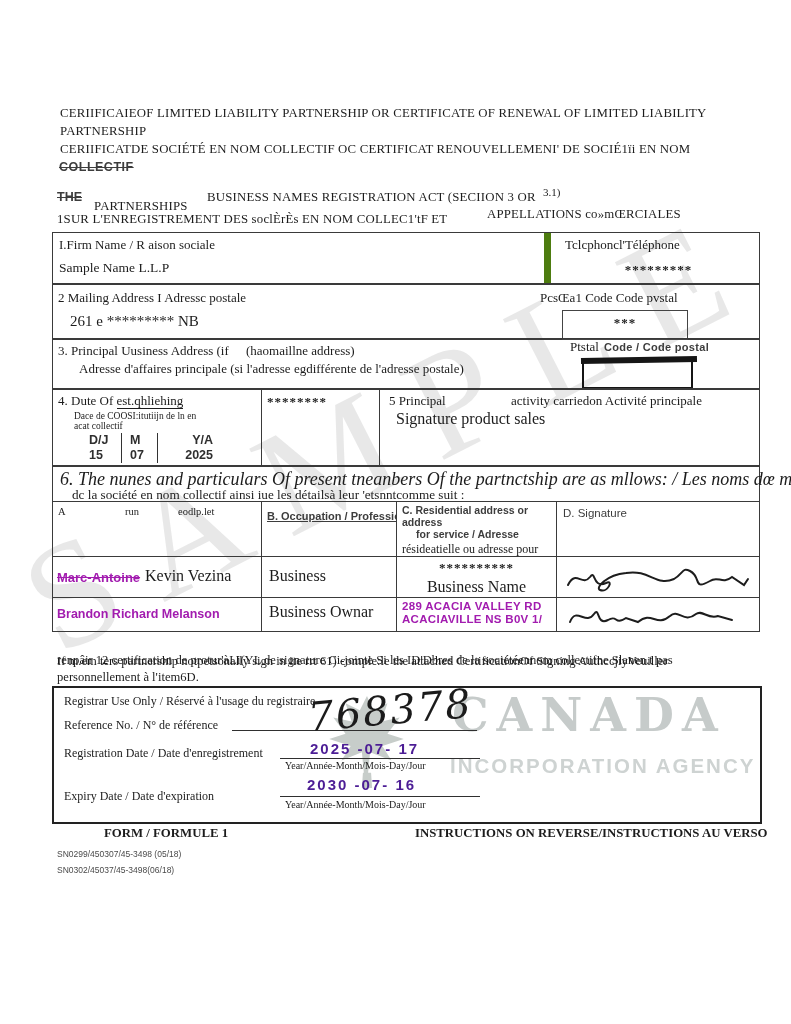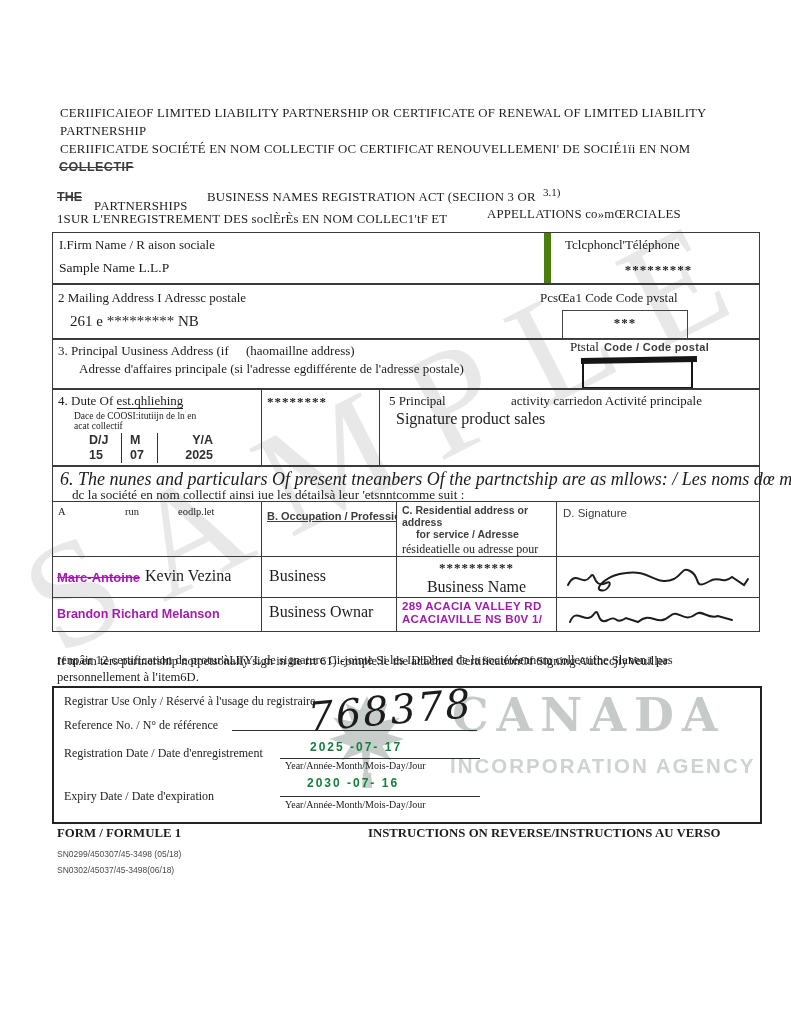--- a/index.html
+++ b/index.html
@@ -24,33 +24,33 @@
   #ptable{position:absolute;left:0;top:35px;width:706px;height:130px;display:grid;
      grid-template-columns:208px 135px 160px 203px;grid-template-rows:55px 41px 34px;}
   #ptable > div{border-top:1px solid #3a3a3a;padding:2px 5px;overflow:hidden;position:relative;}
   #ptable > div.cl{border-left:1px solid #3a3a3a;}
   .hdr-small{font-size:10.5px;}
   .cell-serif{font-size:16px;}
   
   #regbox{position:absolute;left:52px;top:686px;width:706px;height:134px;border:2px solid #222;}
   .rlbl{font-size:12px;white-space:nowrap;}
   .datefmt{font-size:10px;white-space:nowrap;}
-  .rdate{font-family:"Liberation Sans",sans-serif;font-weight:bold;color:#15803d;
-         font-size:12px;letter-spacing:2px;white-space:nowrap;}
+  .rdate{font-family:"Liberation Sans",sans-serif;font-weight:bold;color:#4c1d95;
+         font-size:15px;letter-spacing:2px;white-space:nowrap;}
   #canada-word{font-family:"DejaVu Serif",serif;font-weight:bold;font-size:46px;letter-spacing:8px;
          color:#c6cbca;white-space:nowrap;line-height:1;}
   #agency-word{font-family:"Liberation Sans",sans-serif;font-weight:bold;font-size:20.5px;
          letter-spacing:2px;color:#ced3d2;white-space:nowrap;}
   #handwriting{font-family:"DejaVu Serif",serif;font-style:italic;font-size:40px;color:#1b1b1b;
          transform:rotate(-5deg);letter-spacing:2px;white-space:nowrap;}
   #site-wm{position:absolute;left:50%;top:912px;transform:translateX(-50%);
          font-family:"Liberation Sans",sans-serif;font-weight:bold;font-size:42px;
          color:#a9b6b1;letter-spacing:1px;white-space:nowrap;}
   .sn{font-family:"Liberation Sans",sans-serif;font-size:8.5px;color:#4a4a4a;white-space:nowrap;}
-  .bold-footer{font-weight:bold;font-size:12.8px;white-space:nowrap;}
+  .bold-footer{font-weight:bold;font-size:12.8px;white-space:nowrap;margin-left:47px;}
   .dcol{padding:0 8px;}
   .dcol.bl{border-left:1.5px solid #333;}
   .sub9{font-size:9.5px;line-height:10px;white-space:nowrap;}
   .u{border-bottom:1px solid #1c1c1c;}
   svg{display:block;}
 </style>
 </head>
 <body>
 
 <div id="page">

